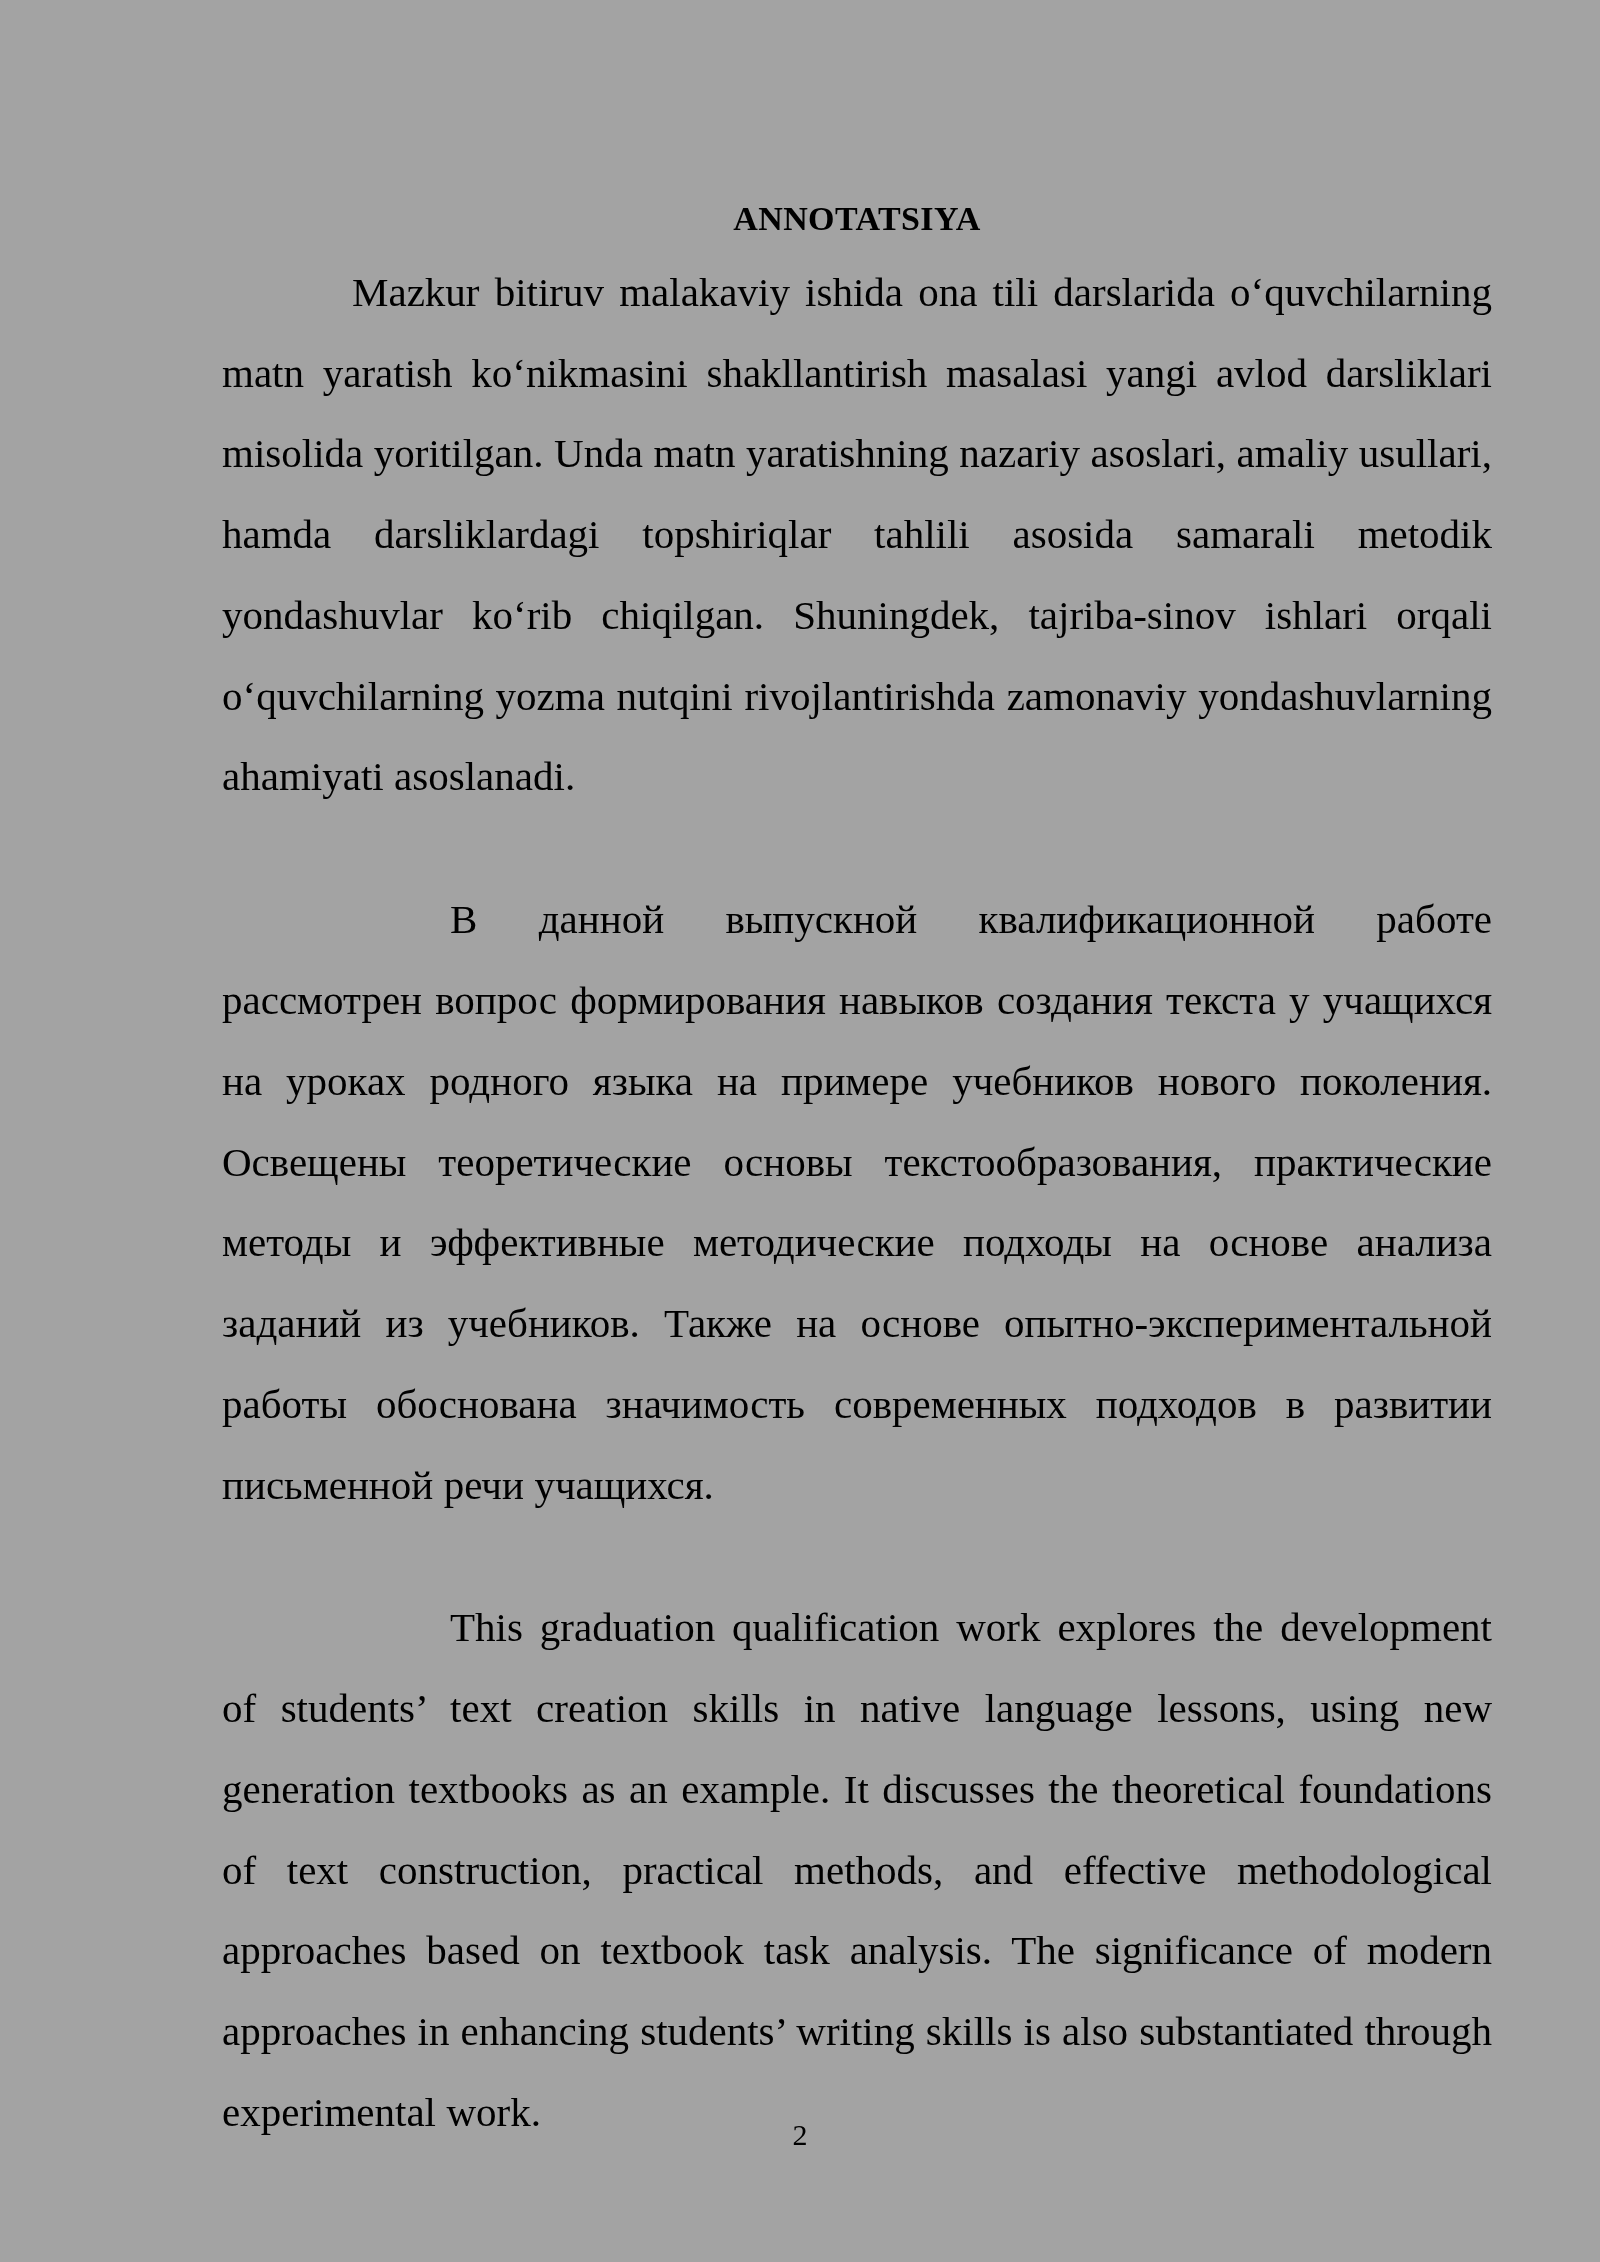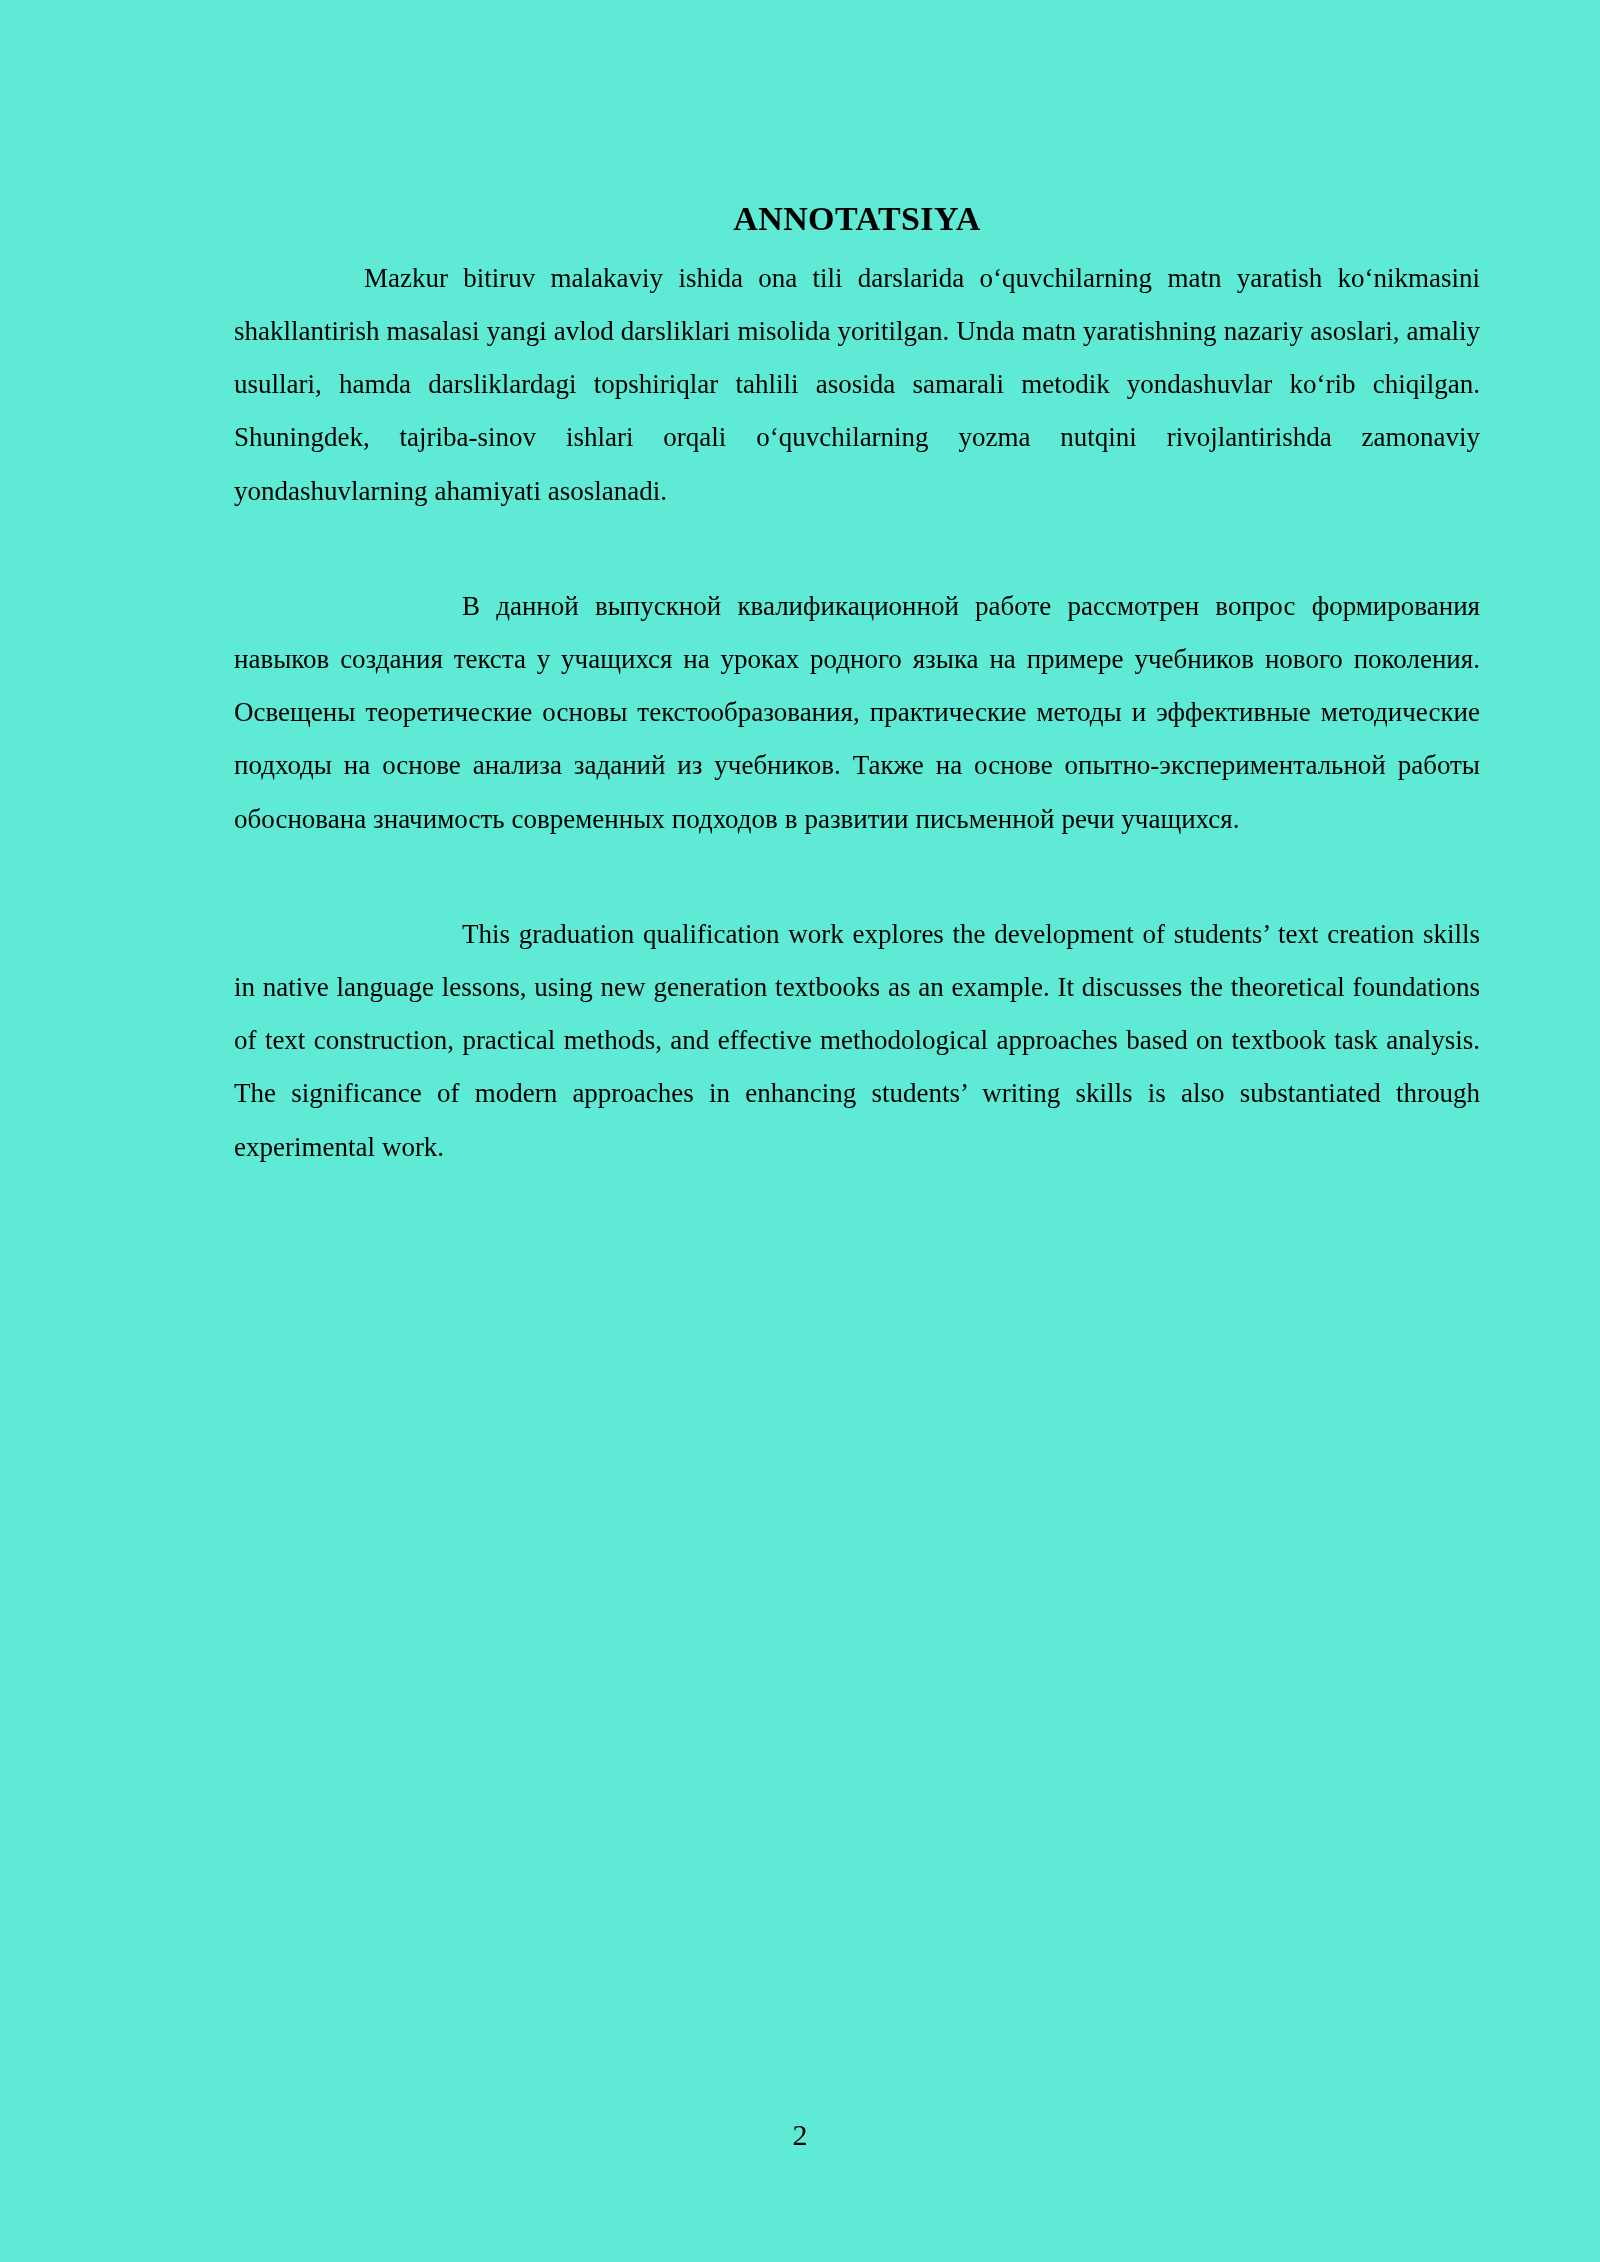--- a/index.html
+++ b/index.html
@@ -8,44 +8,44 @@
     background: #ffffff;
   }
   body {
     font-family: "Liberation Serif", "DejaVu Serif", serif;
     color: #000000;
   }
   .page {
     position: relative;
     width: 1600px;
     height: 2262px;
-    background: #5eead4;
+    background: #a3a3a3;
     box-sizing: border-box;
     overflow: hidden;
   }
   .content {
     position: absolute;
     left: 222px;
     top: 196px;
     width: 1270px;
   }
   .doc-title {
     font-size: 34px;
     font-weight: bold;
     text-align: center;
     letter-spacing: 0.4px;
     margin: 0 0 10px 0;
     line-height: 1.35;
   }
   .para {
-    font-size: 27px;
+    font-size: 41px;
     line-height: 1.97;
     text-align: justify;
     text-justify: inter-word;
-    margin: 12px;
+    margin: 0;
     hyphens: none;
     word-spacing: 0.2px;
   }
   .para.p-uz {
     text-indent: 130px;
     margin-top: 4px;
   }
   .para.p-ru {
     text-indent: 228px;
     margin-top: 62px;

